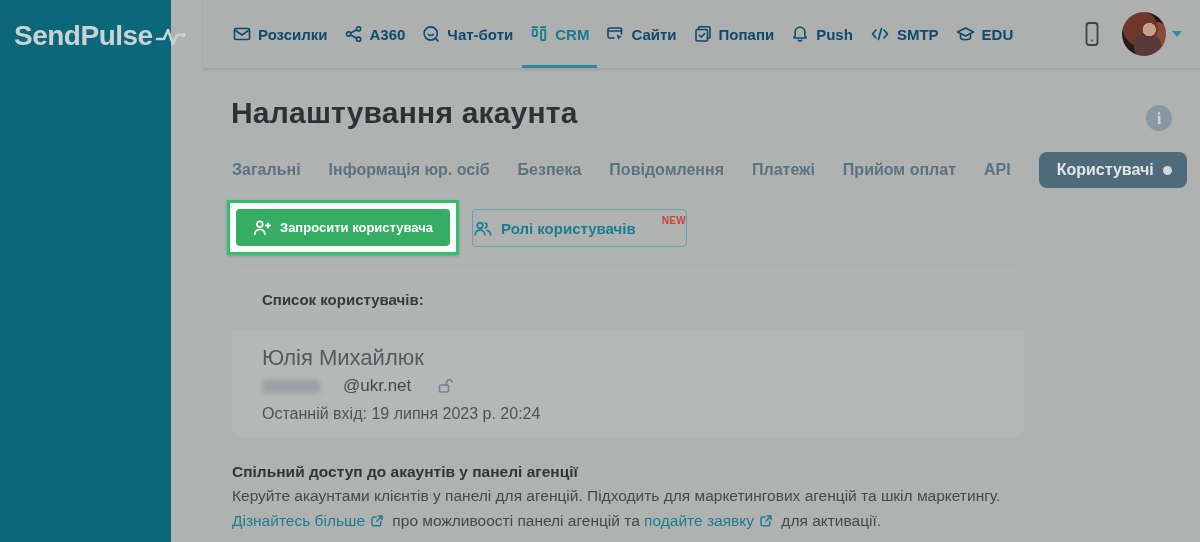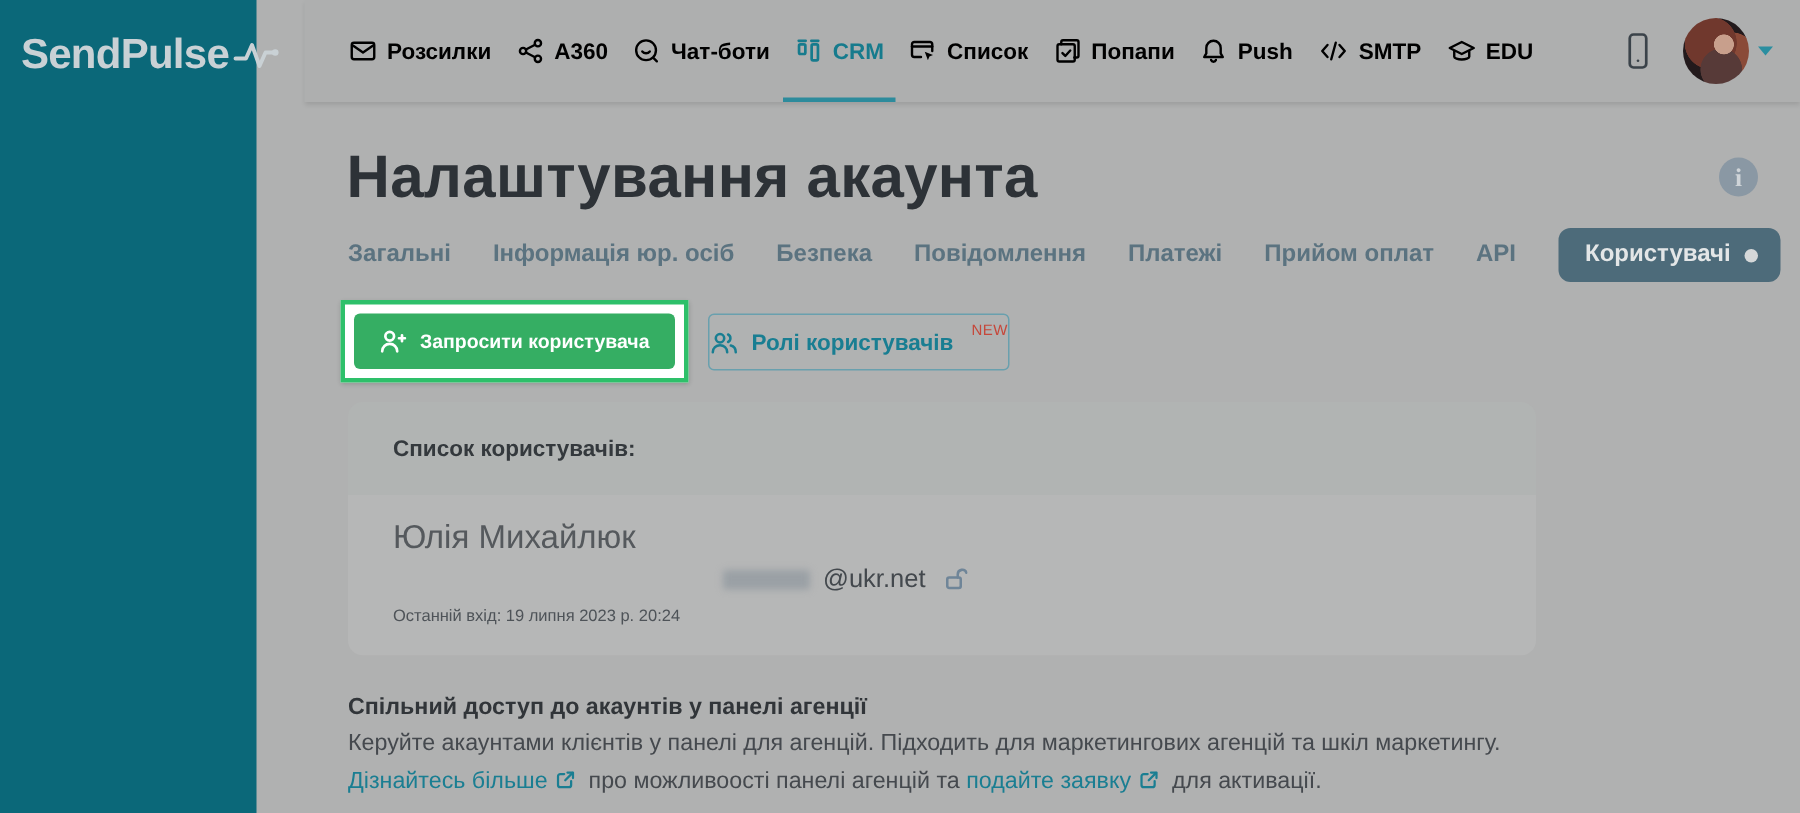--- a/index.html
+++ b/index.html
@@ -11,40 +11,40 @@
 
   
   .sidebar{position:absolute;left:0;top:0;width:171px;height:542px;background:#0b6879;z-index:3;}
   .logo{display:flex;align-items:center;gap:2px;padding:20px 0 0 14px;color:#c9d1d5;
         font-size:28px;font-weight:bold;letter-spacing:-0.5px;cursor:pointer;}
 
   
   .navbar{position:absolute;left:203px;top:0;width:997px;height:68px;background:#aeafaf;
           box-shadow:0 2px 3px rgba(0,0,0,0.10);display:flex;align-items:stretch;
           padding:0 18px 0 30px;box-sizing:border-box;gap:17px;z-index:2;}
-  .nav-item{display:flex;align-items:center;gap:7px;color:#000000;font-size:15px;
+  .nav-item{display:flex;align-items:center;gap:7px;color:#0c4a6e;font-size:15px;
             font-weight:600;cursor:pointer;position:relative;white-space:nowrap;}
   .nav-item.active{color:#167b8d;}
   .nav-item.active::after{content:"";position:absolute;left:-8px;right:-8px;bottom:0;
             height:3px;background:#2d8b9c;}
   .nav-right{margin-left:auto;display:flex;align-items:center;gap:22px;}
   .phone{color:#3b434a;cursor:pointer;}
   .avatar-wrap{display:flex;align-items:center;gap:6px;cursor:pointer;}
   .avatar{width:44px;height:44px;border-radius:50%;overflow:hidden;
      background:
        radial-gradient(circle at 62% 40%, #c89f8c 0 17%, rgba(0,0,0,0) 18%),
        radial-gradient(circle at 58% 78%, #573a38 0 32%, rgba(0,0,0,0) 33%),
        radial-gradient(circle at 42% 38%, #70382d 0 46%, rgba(0,0,0,0) 47%),
        radial-gradient(circle at 75% 55%, #8a4a38 0 35%, rgba(0,0,0,0) 36%),
        #231a1c;}
   .caret{width:0;height:0;border-left:5px solid transparent;border-right:5px solid transparent;
          border-top:6px solid #2a8ea0;}
 
   
-  .page-title{position:absolute;left:231px;top:96px;margin:0;font-size:40px;font-weight:bold;
+  .page-title{position:absolute;left:231px;top:96px;margin:0;font-size:30px;font-weight:bold;
               color:#2d3237;letter-spacing:0.2px;}
   .info-btn{position:absolute;left:1146px;top:105px;width:26px;height:26px;border-radius:50%;
             background:#8a98a4;color:#cfd4d8;display:flex;align-items:center;justify-content:center;
             cursor:pointer;}
   .info-btn::before{content:"i";font-family:"Liberation Serif",serif;font-weight:bold;
             font-size:17px;line-height:1;}
 
   
   .tabs{position:absolute;left:232px;top:150px;height:40px;display:flex;align-items:center;
         gap:28px;}
@@ -56,35 +56,35 @@
   
   .highlight-frame{position:absolute;left:227px;top:200px;border:3px solid #2ec06a;
         background:#ffffff;padding:6px;box-shadow:0 1px 3px rgba(0,0,0,0.18);}
   .btn-invite{display:flex;align-items:center;gap:9px;background:#35ae63;color:#ffffff;
         font-size:13px;font-weight:bold;padding:10px 17px;border-radius:4px;cursor:pointer;
         white-space:nowrap;font-family:"Liberation Sans",sans-serif;border:none;}
   .btn-roles{position:absolute;left:472px;top:209px;height:38px;display:inline-flex;
         align-items:center;gap:9px;padding:0 0;border:1px solid #69a0ae;border-radius:4px;
         color:#197e92;font-size:15px;font-weight:bold;background:#b0b2b2;cursor:pointer;
         white-space:nowrap;box-sizing:border-box;}
-  .new-badge{color:#c6473a;font-size:10px;font-weight:normal;position:relative;top:-8px;
-        margin-left:3px;letter-spacing:0.3px;}
+  .new-badge{color:#c6473a;font-size:10px;font-weight:bold;position:relative;top:-8px;
+        margin-left:17px;letter-spacing:0.3px;}
 
   
   .card{position:absolute;left:232px;top:268px;width:792px;height:169px;border-radius:10px;
         overflow:hidden;}
   .card-header{height:62px;background:#b1b4b3;display:flex;align-items:center;padding:0 30px;
         font-size:15px;font-weight:bold;color:#34393d;}
   .card-body{height:107px;background:#b6b7b7;padding:15px 30px;box-sizing:border-box;display:flex;}
   .col-left{flex:0 0 383px;}
   .user-name{font-size:22px;color:#55595d;line-height:1.2;}
-  .email-row{margin-top:5px;display:flex;align-items:center;gap:9px;font-size:17px;color:#43484d;justify-content:flex-end;}
+  .email-row{margin-top:5px;display:flex;align-items:center;gap:23px;font-size:17px;color:#43484d;}
   .email-blur{width:58px;height:13px;background:#9aa0a5;border-radius:2px;filter:blur(2.5px);}
   .lock{color:#6f8598;margin-left:3px;}
-  .last-login{margin-top:9px;font-size:11px;color:#4e5358;}
+  .last-login{margin-top:9px;font-size:16px;color:#4e5358;}
   .role{font-size:17px;color:#43484d;}
   .you-badge{margin-top:9px;display:inline-block;background:#389a61;color:#eef4ef;
         font-size:12.5px;font-weight:bold;padding:3px 10px 4px;border-radius:3px;}
 
   
   .agency{position:absolute;left:232px;top:460px;width:960px;font-size:15.5px;color:#45494e;
         line-height:1.58;}
   .agency-title{font-weight:bold;color:#313539;font-size:15.5px;white-space:nowrap;}
   .agency-desc{white-space:nowrap;}
   .agency-line{white-space:nowrap;}
@@ -154,21 +154,21 @@
   </div>
 
   <div class="nav-item">
     <span>
       <svg width="18" height="18" viewBox="0 0 18 18" class="ic">
         <path d="M15.5 9V4.5a1.5 1.5 0 0 0-1.5-1.5H3.5A1.5 1.5 0 0 0 2 4.5v7A1.5 1.5 0 0 0 3.5 13H8"></path>
         <path d="M2 6h13.5"></path>
         <path d="M10.5 9.5l5.5 2.2-2.4 1-1 2.4z" fill="currentColor" stroke="none"></path>
       </svg>
     </span>
-    <span>Список</span>
+    <span>Сайти</span>
   </div>
 
   <div class="nav-item">
     <span>
       <svg width="18" height="18" viewBox="0 0 18 18" class="ic">
         <path d="M4.5 4.5V3A1.2 1.2 0 0 1 5.7 1.8h9.1A1.2 1.2 0 0 1 16 3v9.1a1.2 1.2 0 0 1-1.2 1.2h-1.6"></path>
         <rect x="2" y="4.5" width="11.5" height="11.5" rx="1.2"></rect>
         <path d="M5.3 10.4l1.9 1.9 3.3-3.6"></path>
       </svg>
     </span>

